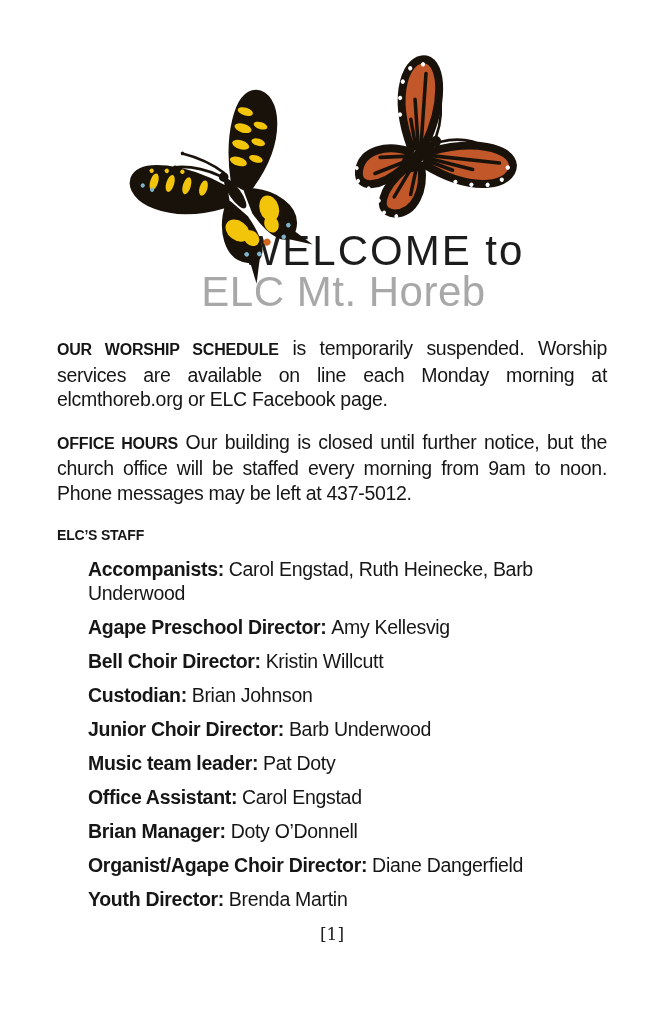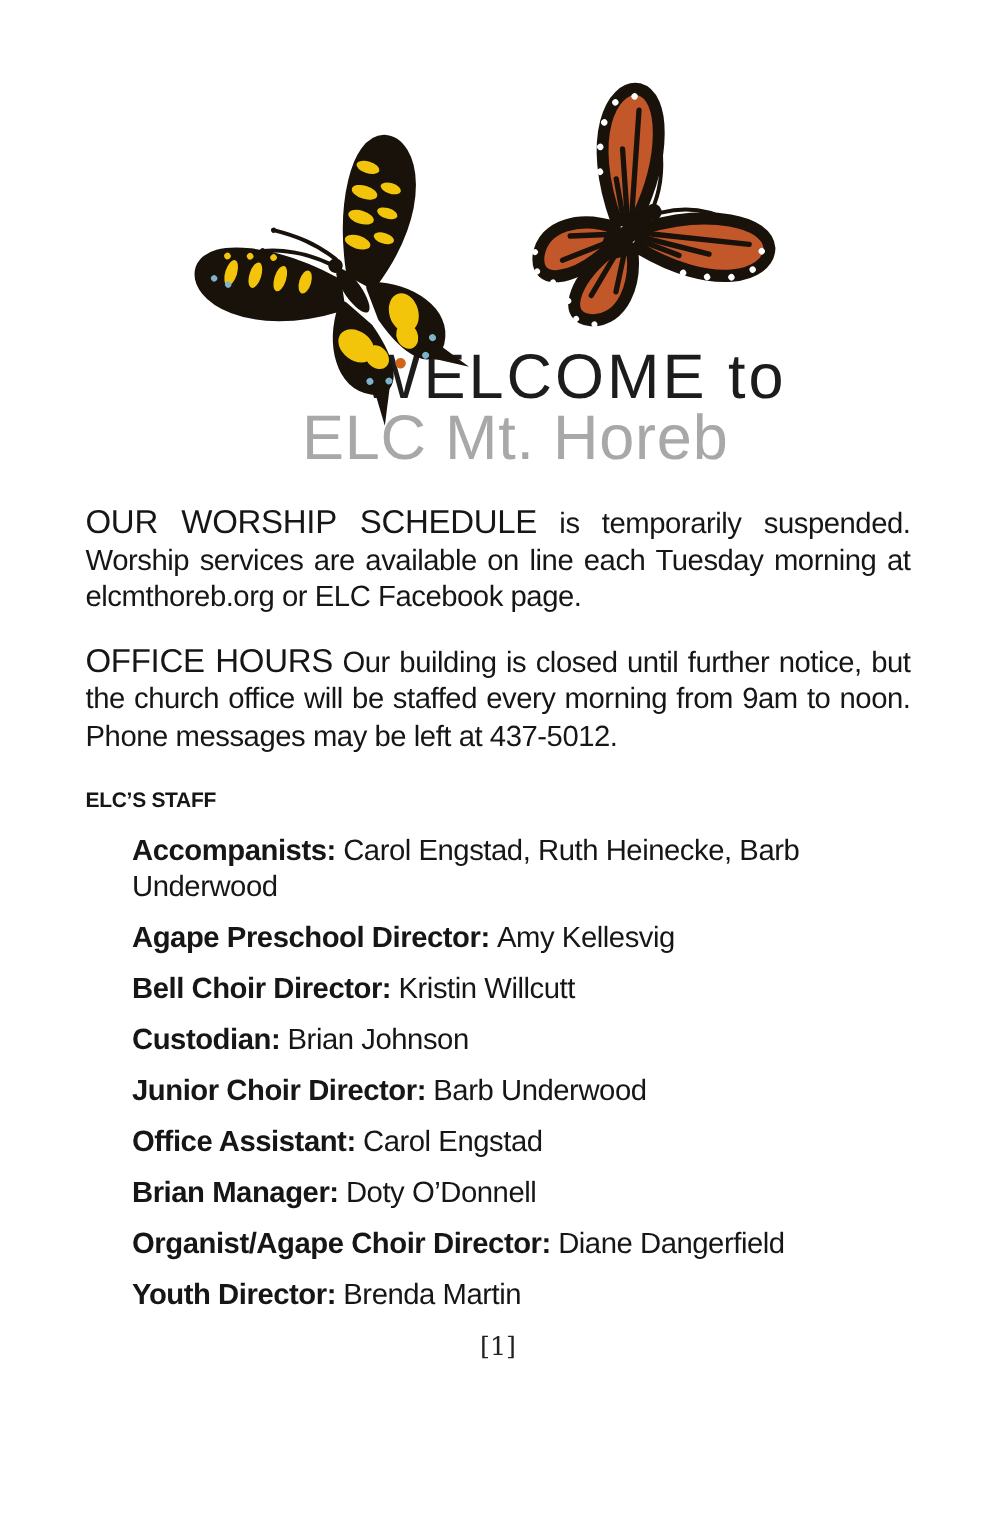--- a/index.html
+++ b/index.html
@@ -57,21 +57,21 @@
   .ospot    { fill: var(--eyespot_orange, #d2651c); }
 
   
   main { padding: 14px 56px 0 57px; }
   .para {
     margin: 0 0 18px 0;
     font-size: 19.5px; line-height: 24.5px;
     letter-spacing: -0.3px;
     text-align: justify;
   }
-  .para .lead { font-weight: normal; font-size: 22px; letter-spacing: -0.2px; }
+  .para .lead { font-weight: bold; font-size: 16px; letter-spacing: -0.2px; }
   .staff-heading {
     margin: 10px 0 9px 0;
     font-size: 14px; line-height: 25px;
     letter-spacing: -0.2px; font-weight: bold;
   }
   .staff-list { list-style: none; margin: 0; padding: 0 0 0 31px; }
   .staff-list li {
     font-size: 19.5px; line-height: 24px;
     margin-bottom: 10px; letter-spacing: -0.3px;
   }
@@ -182,32 +182,33 @@
         <path class="ink-line" d="M109,84 C118,66 132,54 148,48"></path>
         <circle class="ink" cx="66" cy="50" r="2.2"></circle>
         <circle class="ink" cx="148" cy="48" r="2.2"></circle>
       </g>
     </svg>
 
   </header>
 
   <main>
 
-    <p class="para"><strong class="lead">OUR WORSHIP SCHEDULE</strong><span> is temporarily suspended. Worship services are available on line each Tuesday morning at elcmthoreb.org or ELC Facebook page.</span></p>
+    <p class="para"><strong class="lead">OUR WORSHIP SCHEDULE</strong><span> is temporarily suspended. Worship services are available on line each Monday morning at elcmthoreb.org or ELC Facebook page.</span></p>
 
     <p class="para"><strong class="lead">OFFICE HOURS</strong><span> Our building is closed until further notice, but the church office will be staffed every morning from 9am to noon. Phone messages may be left at 437-5012.</span></p>
 
     <h2 class="staff-heading">ELC’S STAFF</h2>
 
     <ul class="staff-list">
       <li><strong>Accompanists:</strong><span>Carol Engstad, Ruth Heinecke, Barb Underwood</span></li>
       <li><strong>Agape Preschool Director:</strong><span>Amy Kellesvig</span></li>
       <li><strong>Bell Choir Director:</strong><span>Kristin Willcutt</span></li>
       <li><strong>Custodian:</strong><span>Brian Johnson</span></li>
       <li><strong>Junior Choir Director:</strong><span>Barb Underwood</span></li>
+      <li><strong>Music team leader:</strong><span>Pat Doty</span></li>
       <li><strong>Office Assistant:</strong><span>Carol Engstad</span></li>
       <li><strong>Brian Manager:</strong><span>Doty O’Donnell</span></li>
       <li><strong>Organist/Agape Choir Director:</strong><span>Diane Dangerfield</span></li>
       <li><strong>Youth Director:</strong><span>Brenda Martin</span></li>
     </ul>
 
     <footer class="pageno">[1]</footer>
 
   </main>
 

